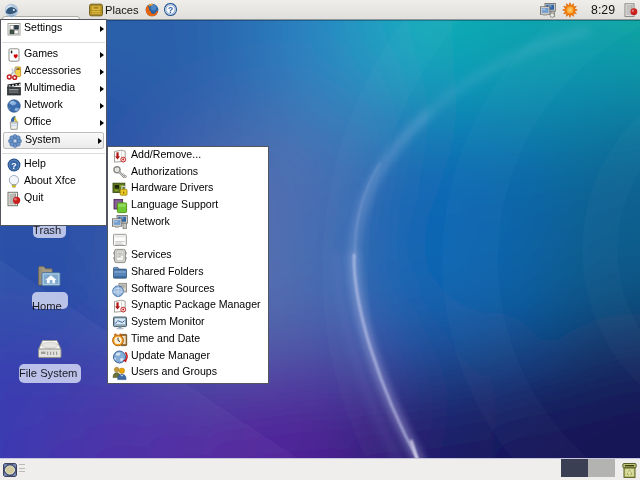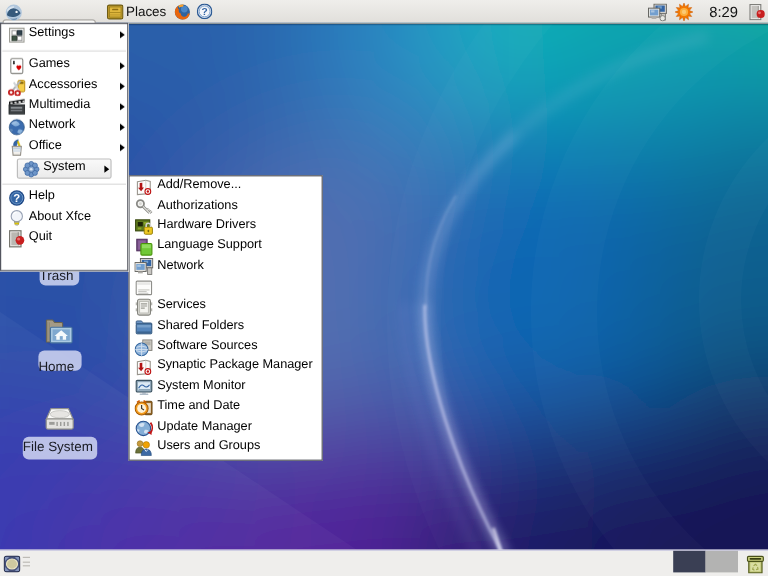--- a/index.html
+++ b/index.html
@@ -16,21 +16,21 @@
 #menu2{position:absolute;left:107px;top:146px;width:162px;height:238px;background:#fff;border:1px solid #53555e;z-index:40;display:flex;flex-direction:column;padding:1px 0}
 .mi{height:17px;display:flex;position:relative;font-size:10.6px;color:#000;white-space:nowrap}
 #menu2 .mi{height:auto;flex:1}
 .ic{width:16px;height:16px;margin-left:5px;margin-right:2px;flex:none;position:relative}
 #menu2 .ic{margin-left:4px;margin-right:3px}
 .ic svg{position:absolute;left:0;top:0}
 .arr{position:absolute;right:2px;top:5px;width:0;height:0;border-left:4.5px solid #000;border-top:3.5px solid transparent;border-bottom:3.5px solid transparent}
 .sep{height:8.5px;position:relative}
 .tx{display:inline-block;transform:translateZ(0)}
 .sep:after{content:"";position:absolute;left:1px;right:1px;top:4px;border-top:1px solid #dcdcdc}
-.hl{background:linear-gradient(#f9f9f9,#ebebeb);border:1px solid #bdbdbd;border-radius:2px;margin:0 13px}
+.hl{background:linear-gradient(#f9f9f9,#ebebeb);border:1px solid #bdbdbd;border-radius:2px;margin:0 2px}
 .hl .ic{margin-left:3px}
 
 .dlabel{position:absolute;background:rgba(205,211,240,0.88);border-radius:5px;color:#181a22;font-size:11.2px;text-align:left;z-index:5;padding-top:1px}
 .dicon{position:absolute;z-index:5}
 
 #botbar{position:absolute;left:0;top:458px;width:640px;height:22px;background:#efeeec;border-top:1px solid #c9c7e0;z-index:30}
 #pager1{position:absolute;left:561px;top:459px;width:27px;height:18px;background:#3a3f54;z-index:31}
 #pager2{position:absolute;left:588px;top:459px;width:27px;height:18px;background:#b3b3b2;z-index:31}
 #handle{position:absolute;left:19px;top:464px;z-index:31}
 #handle div{width:6px;height:1px;background:#bdbbb6;margin-bottom:2.5px}

